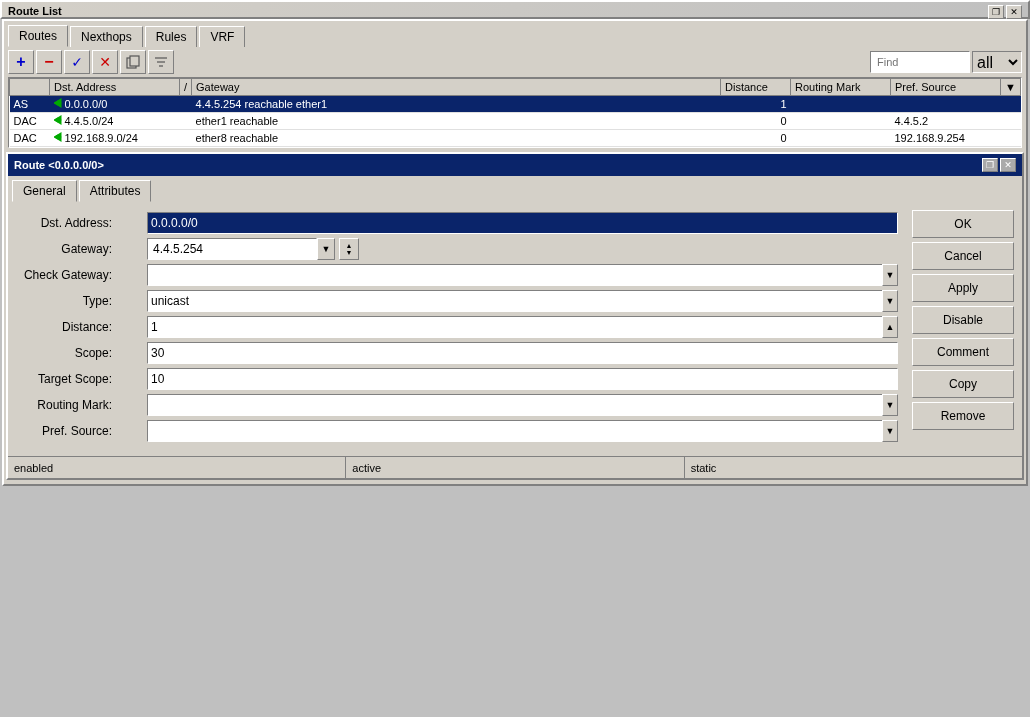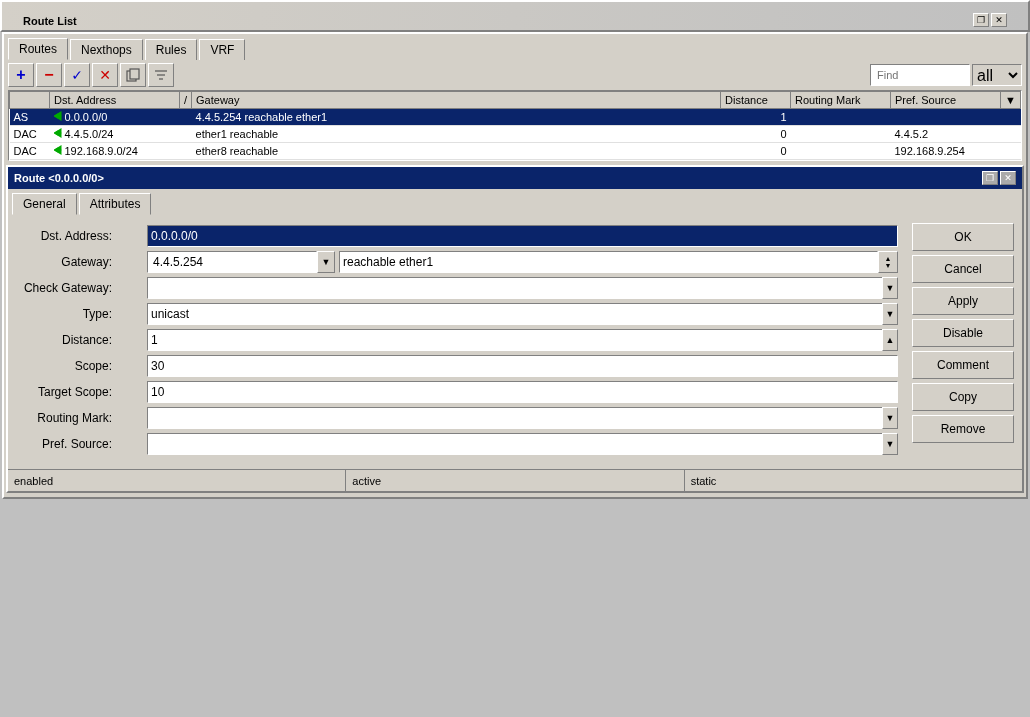--- a/index.html
+++ b/index.html
@@ -10,25 +10,25 @@
       width: 1030px;
       height: 717px;
       overflow: hidden;
     }
 
     
     .title-bar {
       background: linear-gradient(to right, #d4d0c8, #c0c0c0);
       border: 2px solid;
       border-color: #ffffff #808080 #808080 #ffffff;
-      padding: 3px 21px;
-      display: flex;
-      align-items: flex-end;
+      padding: 3px 6px;
+      display: flex;
+      align-items: flex-start;
       justify-content: space-between;
-      height: 32px;
+      height: 19px;
     }
     .title-bar-text {
       font-size: 11px;
       font-weight: bold;
       color: #000;
     }
     .title-bar-buttons {
       display: flex;
       gap: 2px;
     }
@@ -458,21 +458,20 @@
         <div class="form-row">
           <span class="form-label">Dst. Address:</span>
           <input class="form-input selected" type="text" value="0.0.0.0/0" style="">
         </div>
 
         <div class="form-row">
           <span class="form-label">Gateway:</span>
           <div style="display:flex; flex:1; align-items:center;">
             <input class="gateway-input" type="text" value="4.4.5.254" style="">
             <div class="gateway-dropdown-btn">▼</div>
-            <input class="gateway-text-input" type="text" value="reachable ether1" style="">
             <div class="gateway-updown">▲<br>▼</div>
           </div>
         </div>
 
         <div class="form-row">
           <span class="form-label">Check Gateway:</span>
           <div class="form-input-with-btn">
             <input class="form-input" type="text" value="" style="">
             <div class="input-arrow-btn">▼</div>
           </div>

